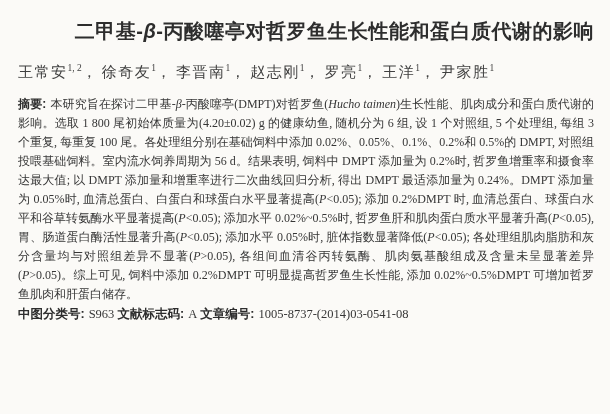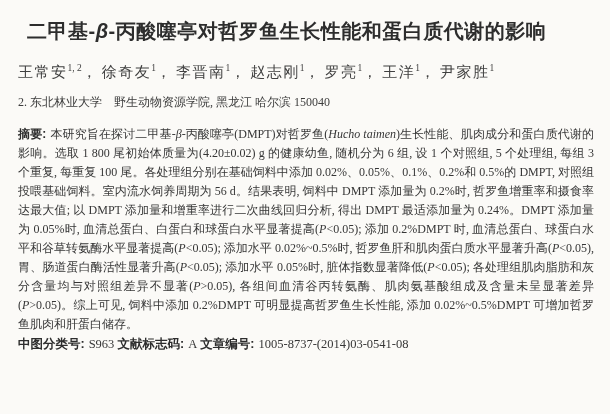--- a/index.html
+++ b/index.html
@@ -18,20 +18,21 @@
     padding: 12px 16px 0 18px;
   }
   .title {
     font-family: "Liberation Sans", sans-serif;
     font-weight: bold;
     font-size: 20px;
     line-height: 26px;
     color: #2d2d2d;
     letter-spacing: 0.5px;
     margin: 6px 0 0 9px;
+    text-align: right;
   }
   .authors {
     margin-top: 18px;
     font-size: 15px;
     line-height: 20px;
     letter-spacing: 1.5px;
     color: #404040;
   }
   .authors sup {
     font-size: 9.5px;
@@ -84,21 +85,20 @@
 </head>
 <body style="background: rgb(251, 250, 247); color: rgb(54, 54, 54);">
 
 <div class="paper">
 
   <h1 class="title"><span>二甲基-</span><span class="it">β</span><span>-丙酸噻亭对哲罗鱼生长性能和蛋白质代谢的影响</span></h1>
 
   <div class="authors"><span>王常安</span><sup>1, 2</sup><span class="sep">，</span><span>徐奇友</span><sup>1</sup><span class="sep">，</span><span>李晋南</span><sup>1</sup><span class="sep">，</span><span>赵志刚</span><sup>1</sup><span class="sep">，</span><span>罗亮</span><sup>1</sup><span class="sep">，</span><span>王洋</span><sup>1</sup><span class="sep">，</span><span>尹家胜</span><sup>1</sup></div>
 
   <div class="affiliations">
-    <div>2. 东北林业大学　野生动物资源学院, 黑龙江 哈尔滨 150040</div>
   </div>
 
   <div class="abstract">
     <span class="bold-label label-space">摘要:</span><span><span>本研究旨在探讨二甲基-</span><span class="it">β</span><span>-丙酸噻亭(DMPT)对哲罗鱼(</span><span class="it">Hucho taimen</span><span>)生长性能、肌肉成分和蛋白质代谢的影响。选取 1 800 尾初始体质量为(4.20±0.02) g 的健康幼鱼, 随机分为 6 组, 设 1 个对照组, 5 个处理组, 每组 3 个重复, 每重复 100 尾。各处理组分别在基础饲料中添加 0.02%、0.05%、0.1%、0.2%和 0.5%的 DMPT, 对照组投喂基础饲料。室内流水饲养周期为 56 d。结果表明, 饲料中 DMPT 添加量为 0.2%时, 哲罗鱼增重率和摄食率达最大值; 以 DMPT 添加量和增重率进行二次曲线回归分析, 得出 DMPT 最适添加量为 0.24%。DMPT 添加量为 0.05%时, 血清总蛋白、白蛋白和球蛋白水平显著提高(</span><span class="it">P</span><span>&lt;0.05); 添加 0.2%DMPT 时, 血清总蛋白、球蛋白水平和谷草转氨酶水平显著提高(</span><span class="it">P</span><span>&lt;0.05); 添加水平 0.02%~0.5%时, 哲罗鱼肝和肌肉蛋白质水平显著升高(</span><span class="it">P</span><span>&lt;0.05), 胃、肠道蛋白酶活性显著升高(</span><span class="it">P</span><span>&lt;0.05); 添加水平 0.05%时, 脏体指数显著降低(</span><span class="it">P</span><span>&lt;0.05); 各处理组肌肉脂肪和灰分含量均与对照组差异不显著(</span><span class="it">P</span><span>&gt;0.05), 各组间血清谷丙转氨酶、肌肉氨基酸组成及含量未呈显著差异(</span><span class="it">P</span><span>&gt;0.05)。综上可见, 饲料中添加 0.2%DMPT 可明显提高哲罗鱼生长性能, 添加 0.02%~0.5%DMPT 可增加哲罗鱼肌肉和肝蛋白储存。</span></span>
   </div>
 
 
   <div class="footer">
     <span class="item"><span class="bold-label label-space">中图分类号:</span><span>S963</span></span>
     <span class="item gap1"><span class="bold-label label-space">文献标志码:</span><span>A</span></span>

